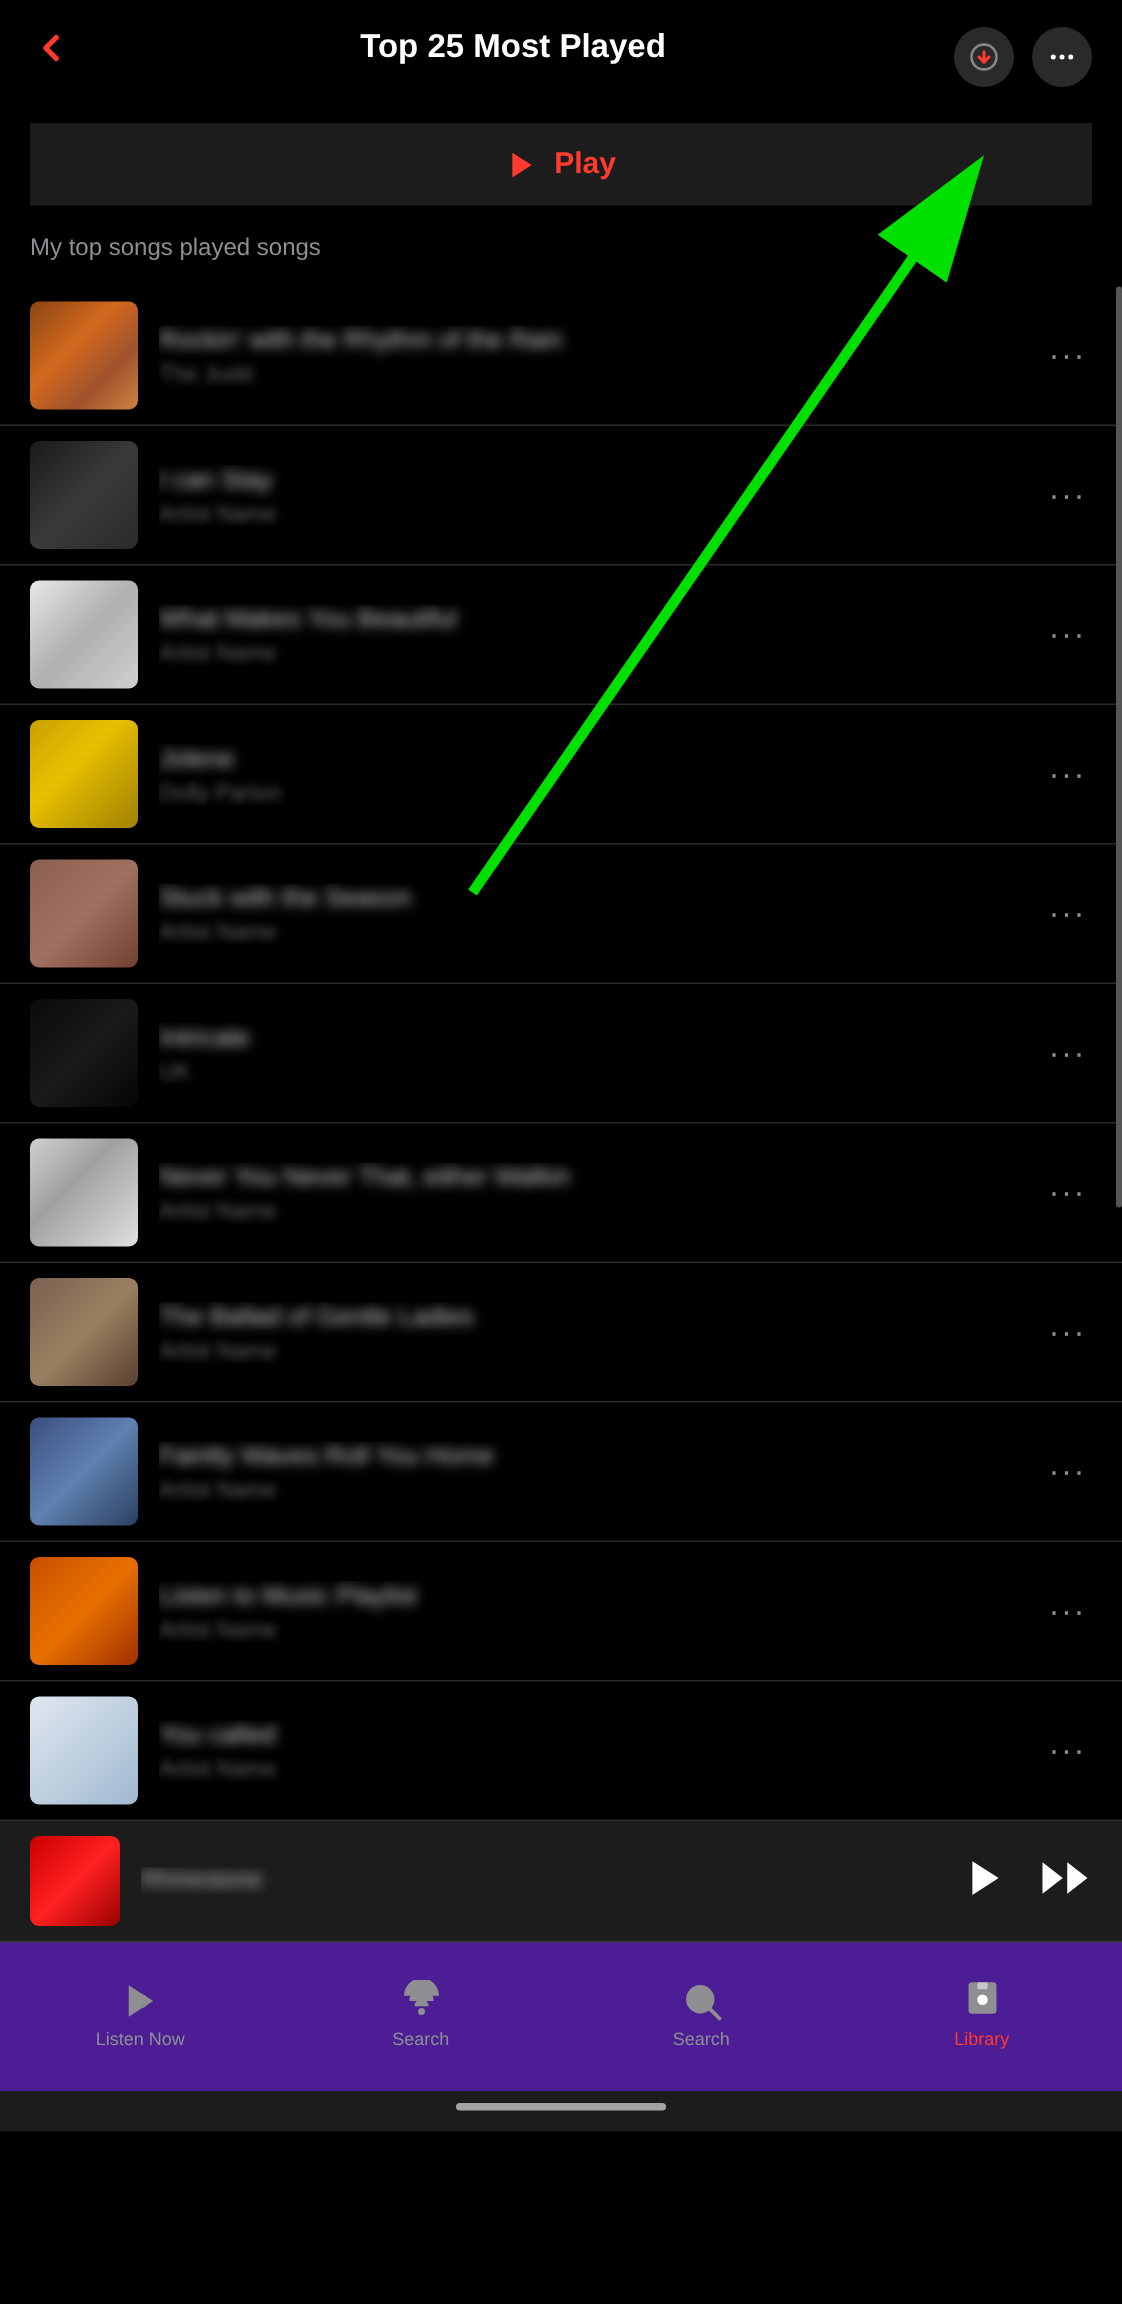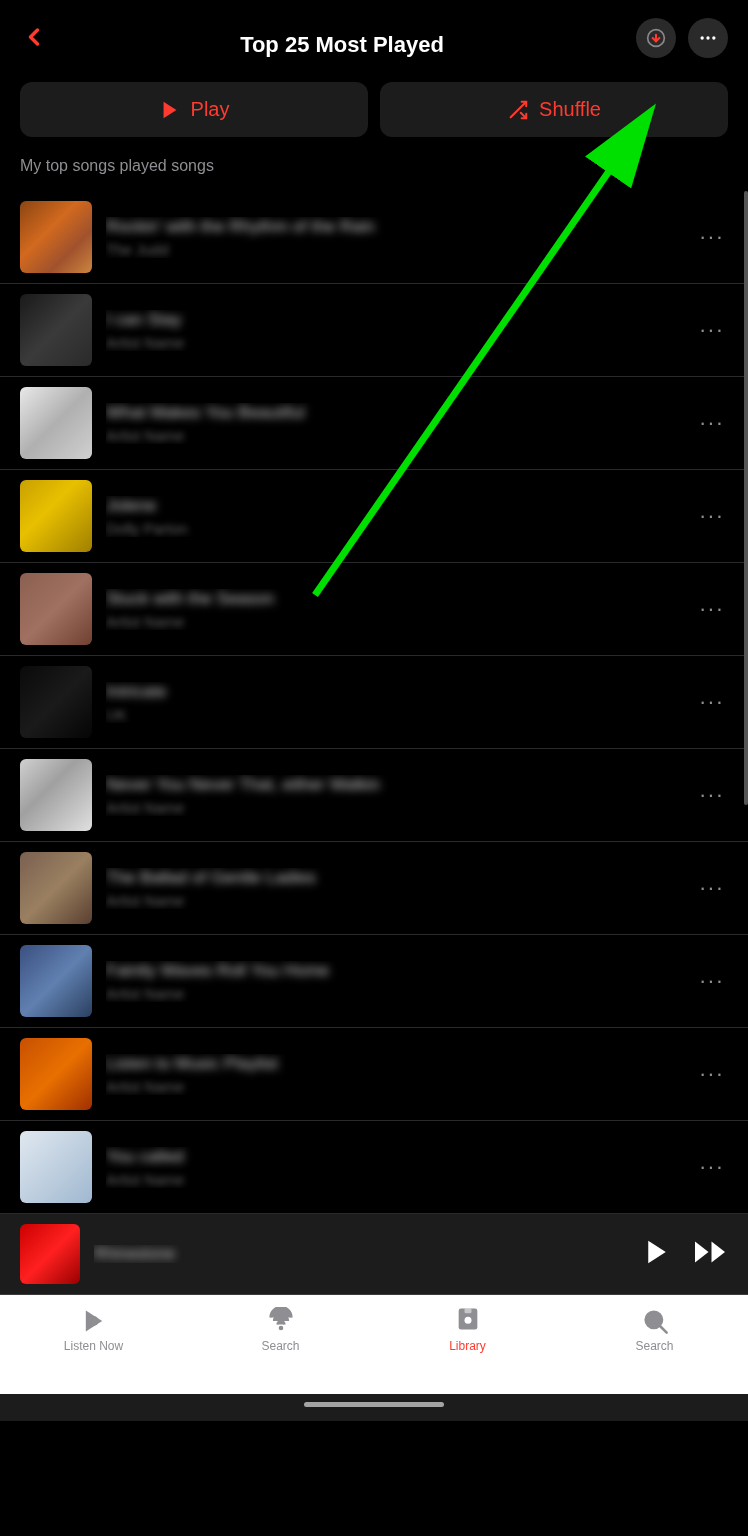--- a/index.html
+++ b/index.html
@@ -10,21 +10,21 @@
       font-family: -apple-system, BlinkMacSystemFont, 'Helvetica Neue', sans-serif;
       width: 748px;
       min-height: 1536px;
       position: relative;
       overflow-x: hidden;
     }
 
     
     .header {
       display: flex;
-      align-items: flex-end;
+      align-items: flex-start;
       justify-content: space-between;
       padding: 18px 20px 14px 20px;
       background: #000;
     }
     .header-back {
       color: #ff3b30;
       font-size: 28px;
       cursor: pointer;
     }
     .header-title {
@@ -54,30 +54,30 @@
     
     .action-buttons {
       display: flex;
       gap: 12px;
       padding: 10px 20px 16px 20px;
     }
     .action-btn {
       flex: 1;
       background: #1c1c1c;
       border: none;
-      border-radius: 12px;
+      border-radius: 0;
       padding: 16px 0;
       display: flex;
       align-items: center;
       justify-content: center;
       gap: 10px;
       cursor: pointer;
       color: #ff3b30;
       font-size: 20px;
-      font-weight: 400;
+      font-weight: 700;
     }
     .action-btn svg { width: 22px; height: 22px; }
 
     
     .subtitle {
       color: #8e8e93;
       font-size: 16px;
       padding: 4px 20px 16px 20px;
     }
 
@@ -175,25 +175,25 @@
     }
     .now-controls svg {
       width: 30px;
       height: 30px;
       fill: #fff;
     }
     .ff-icon svg { width: 36px; height: 36px; }
 
     
     .tab-bar {
-      background: #ffffff;
+      background: #4c1d95;
       border-top: 0.5px solid #3a3a3a;
       display: flex;
       align-items: flex-start;
-      padding: 12px 0 0 0;
+      padding: 25px 0 0 0;
       height: 100px;
     }
     .tab-item {
       flex: 1;
       display: flex;
       flex-direction: column;
       align-items: center;
       gap: 4px;
       cursor: pointer;
     }
@@ -284,29 +284,20 @@
   </div>
 </div>
 
 <div class="action-buttons">
   <button class="action-btn">
     <svg viewBox="0 0 24 24" fill="#ff3b30">
         <polygon points="5,3 19,12 5,21"></polygon>
       </svg>
     <span>Play</span>
   </button>
-  <button class="action-btn">
-    <svg viewBox="0 0 24 24" fill="none" stroke="#ff3b30" stroke-width="2.2" stroke-linecap="round" stroke-linejoin="round">
-      <polyline points="16 3 21 3 21 8"></polyline>
-      <line x1="4" y1="20" x2="21" y2="3"></line>
-      <polyline points="21 16 21 21 16 21"></polyline>
-      <line x1="15" y1="15" x2="21" y2="21"></line>
-    </svg>
-    <span>Shuffle</span>
-  </button>
 </div>
 
 <div class="subtitle">My top songs played songs</div>
 
 <div class="song-list" id="song-list">
   <div class="song-item">
       <div class="song-thumb thumb-1"></div>
       <div class="song-info">
         <div class="song-title">Rockin' with the Rhythm of the Rain</div>
         <div class="song-artist">The Judd</div>
@@ -440,36 +431,36 @@
         <path d="M3 9a9 9 0 0 1 18 0"></path>
         <path d="M6 12a6 6 0 0 1 12 0"></path>
         <path d="M9 15a3 3 0 0 1 6 0"></path>
         <circle cx="12" cy="18" r="1" fill="#8e8e93"></circle>
       </svg>
     </div>
     <span class="tab-label">Search</span>
   </div>
   <div class="tab-item">
     <div class="tab-icon">
+      <svg viewBox="0 0 24 24" width="28" height="28" fill="none" stroke="#8e8e93" stroke-width="2.2" stroke-linecap="round">
+        <circle cx="11" cy="11" r="7"></circle>
+        <line x1="16.5" y1="16.5" x2="22" y2="22"></line>
+      </svg>
+    </div>
+    <span class="tab-label">Search</span>
+  </div>
+  <div class="tab-item">
+    <div class="tab-icon">
       <div class="library-icon-wrap">
         <svg viewBox="0 0 24 24" width="28" height="28" fill="#ff3b30">
           <rect x="4" y="3" width="16" height="18" rx="2" ry="2"></rect>
           <circle cx="12" cy="13" r="3" fill="#fff"></circle>
           <rect x="9" y="3" width="6" height="4" rx="1" fill="#fff" opacity="0.5"></rect>
         </svg>
       </div>
     </div>
     <span class="tab-label active">Library</span>
   </div>
-  <div class="tab-item">
-    <div class="tab-icon">
-      <svg viewBox="0 0 24 24" width="28" height="28" fill="none" stroke="#8e8e93" stroke-width="2.2" stroke-linecap="round">
-        <circle cx="11" cy="11" r="7"></circle>
-        <line x1="16.5" y1="16.5" x2="22" y2="22"></line>
-      </svg>
-    </div>
-    <span class="tab-label">Search</span>
-  </div>
 </div>
 
 <div class="home-indicator">
   <div class="home-bar"></div>
 </div>
 
 </body></html>

